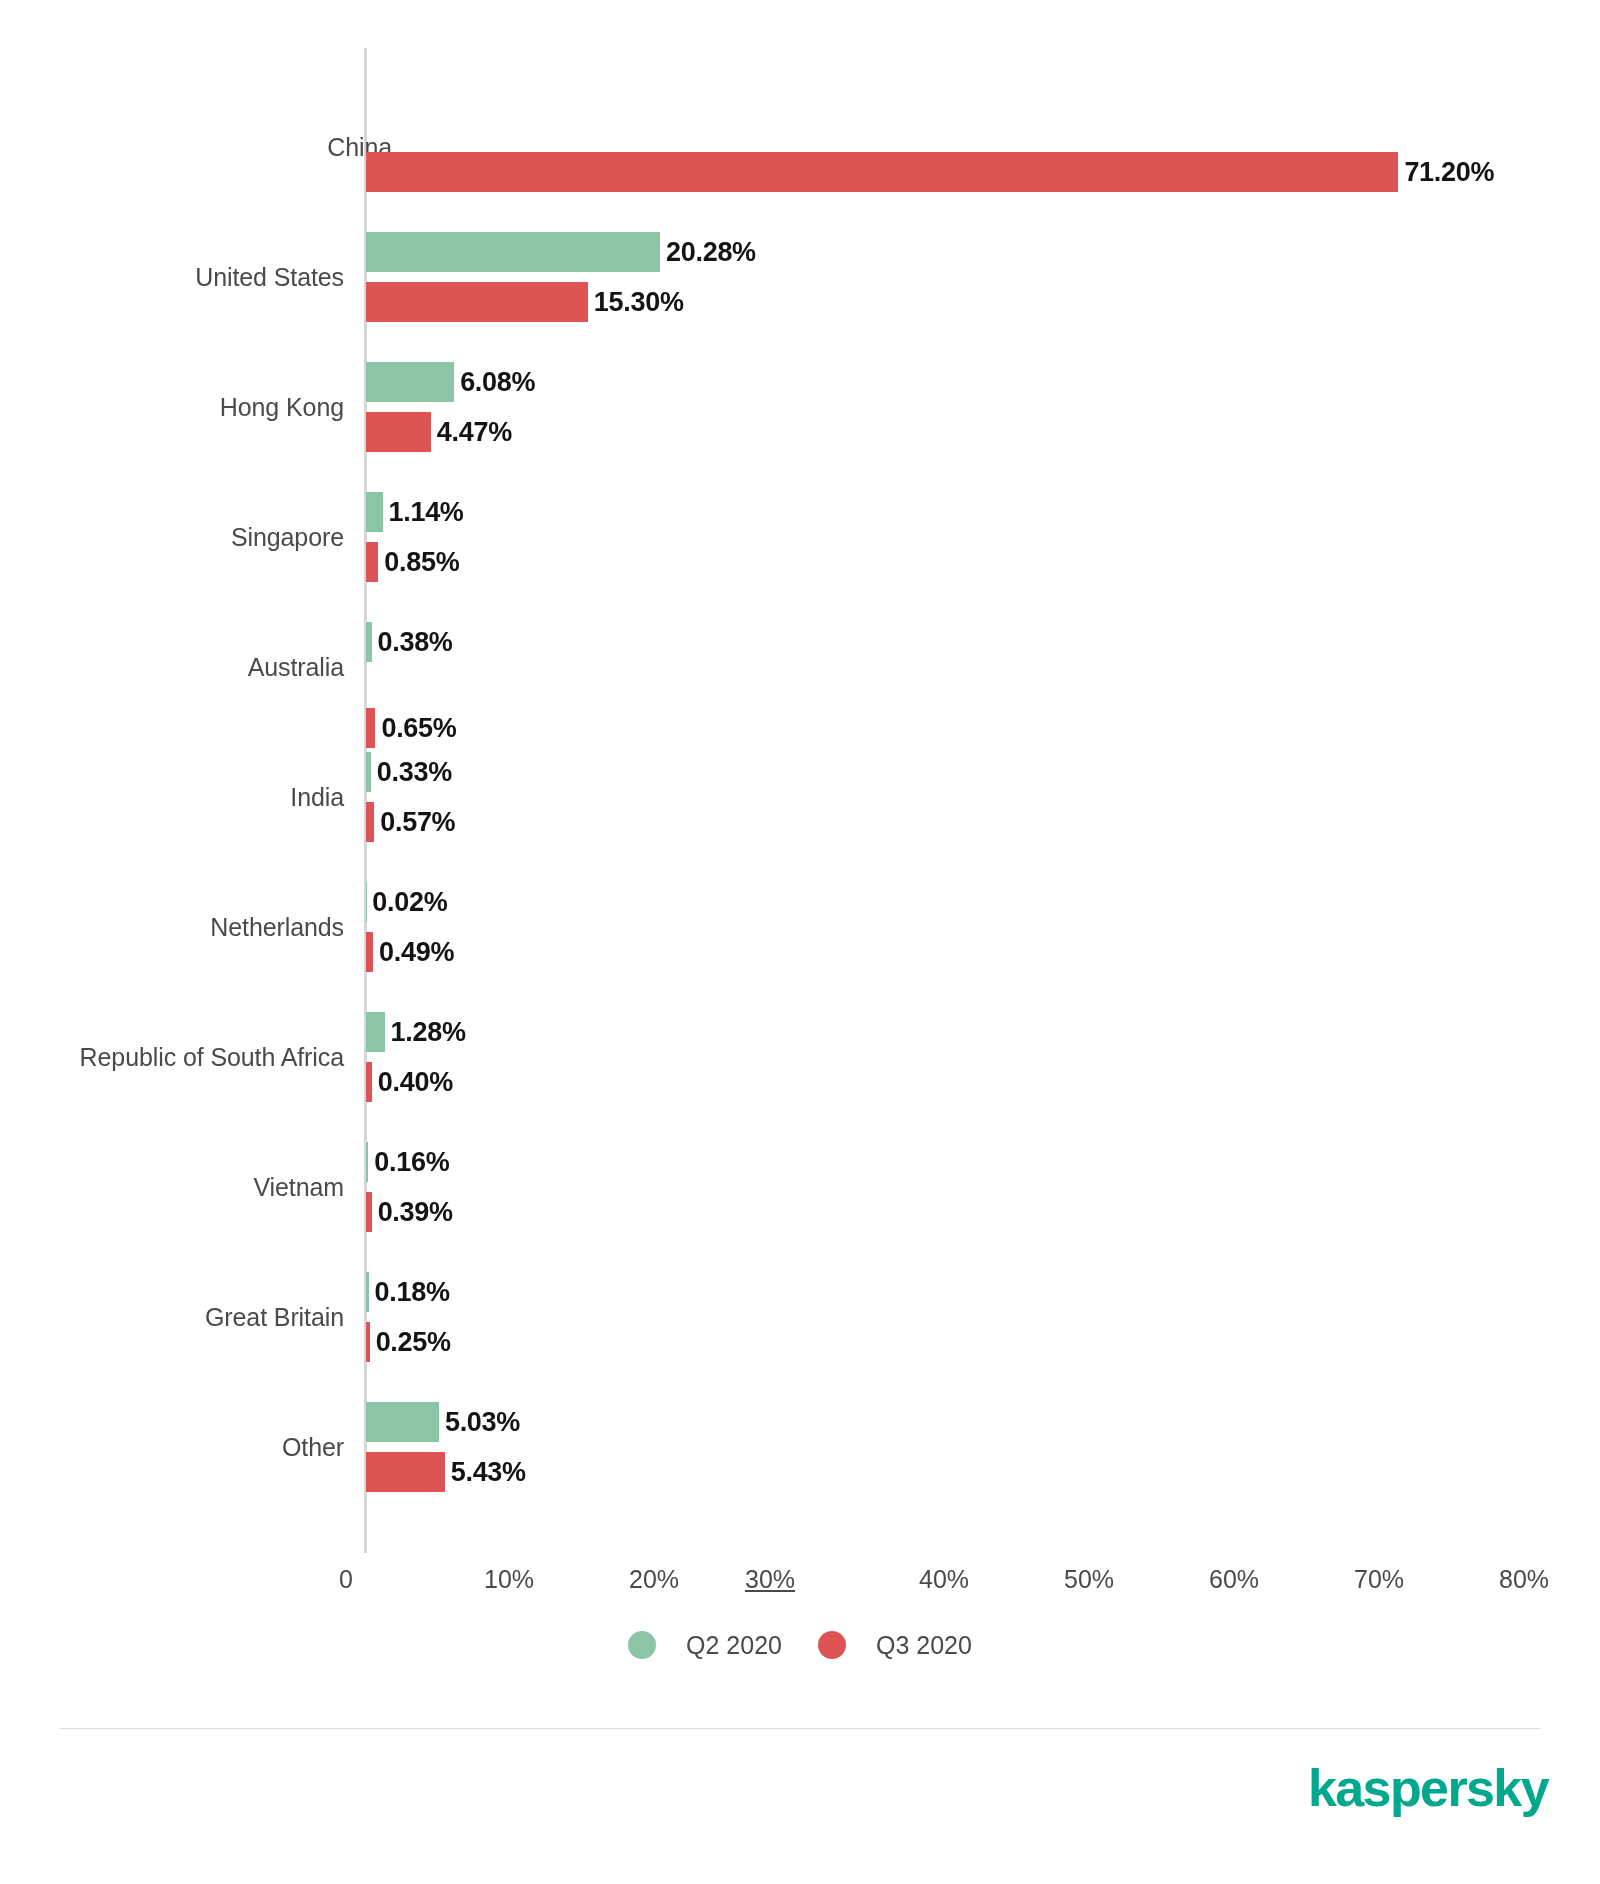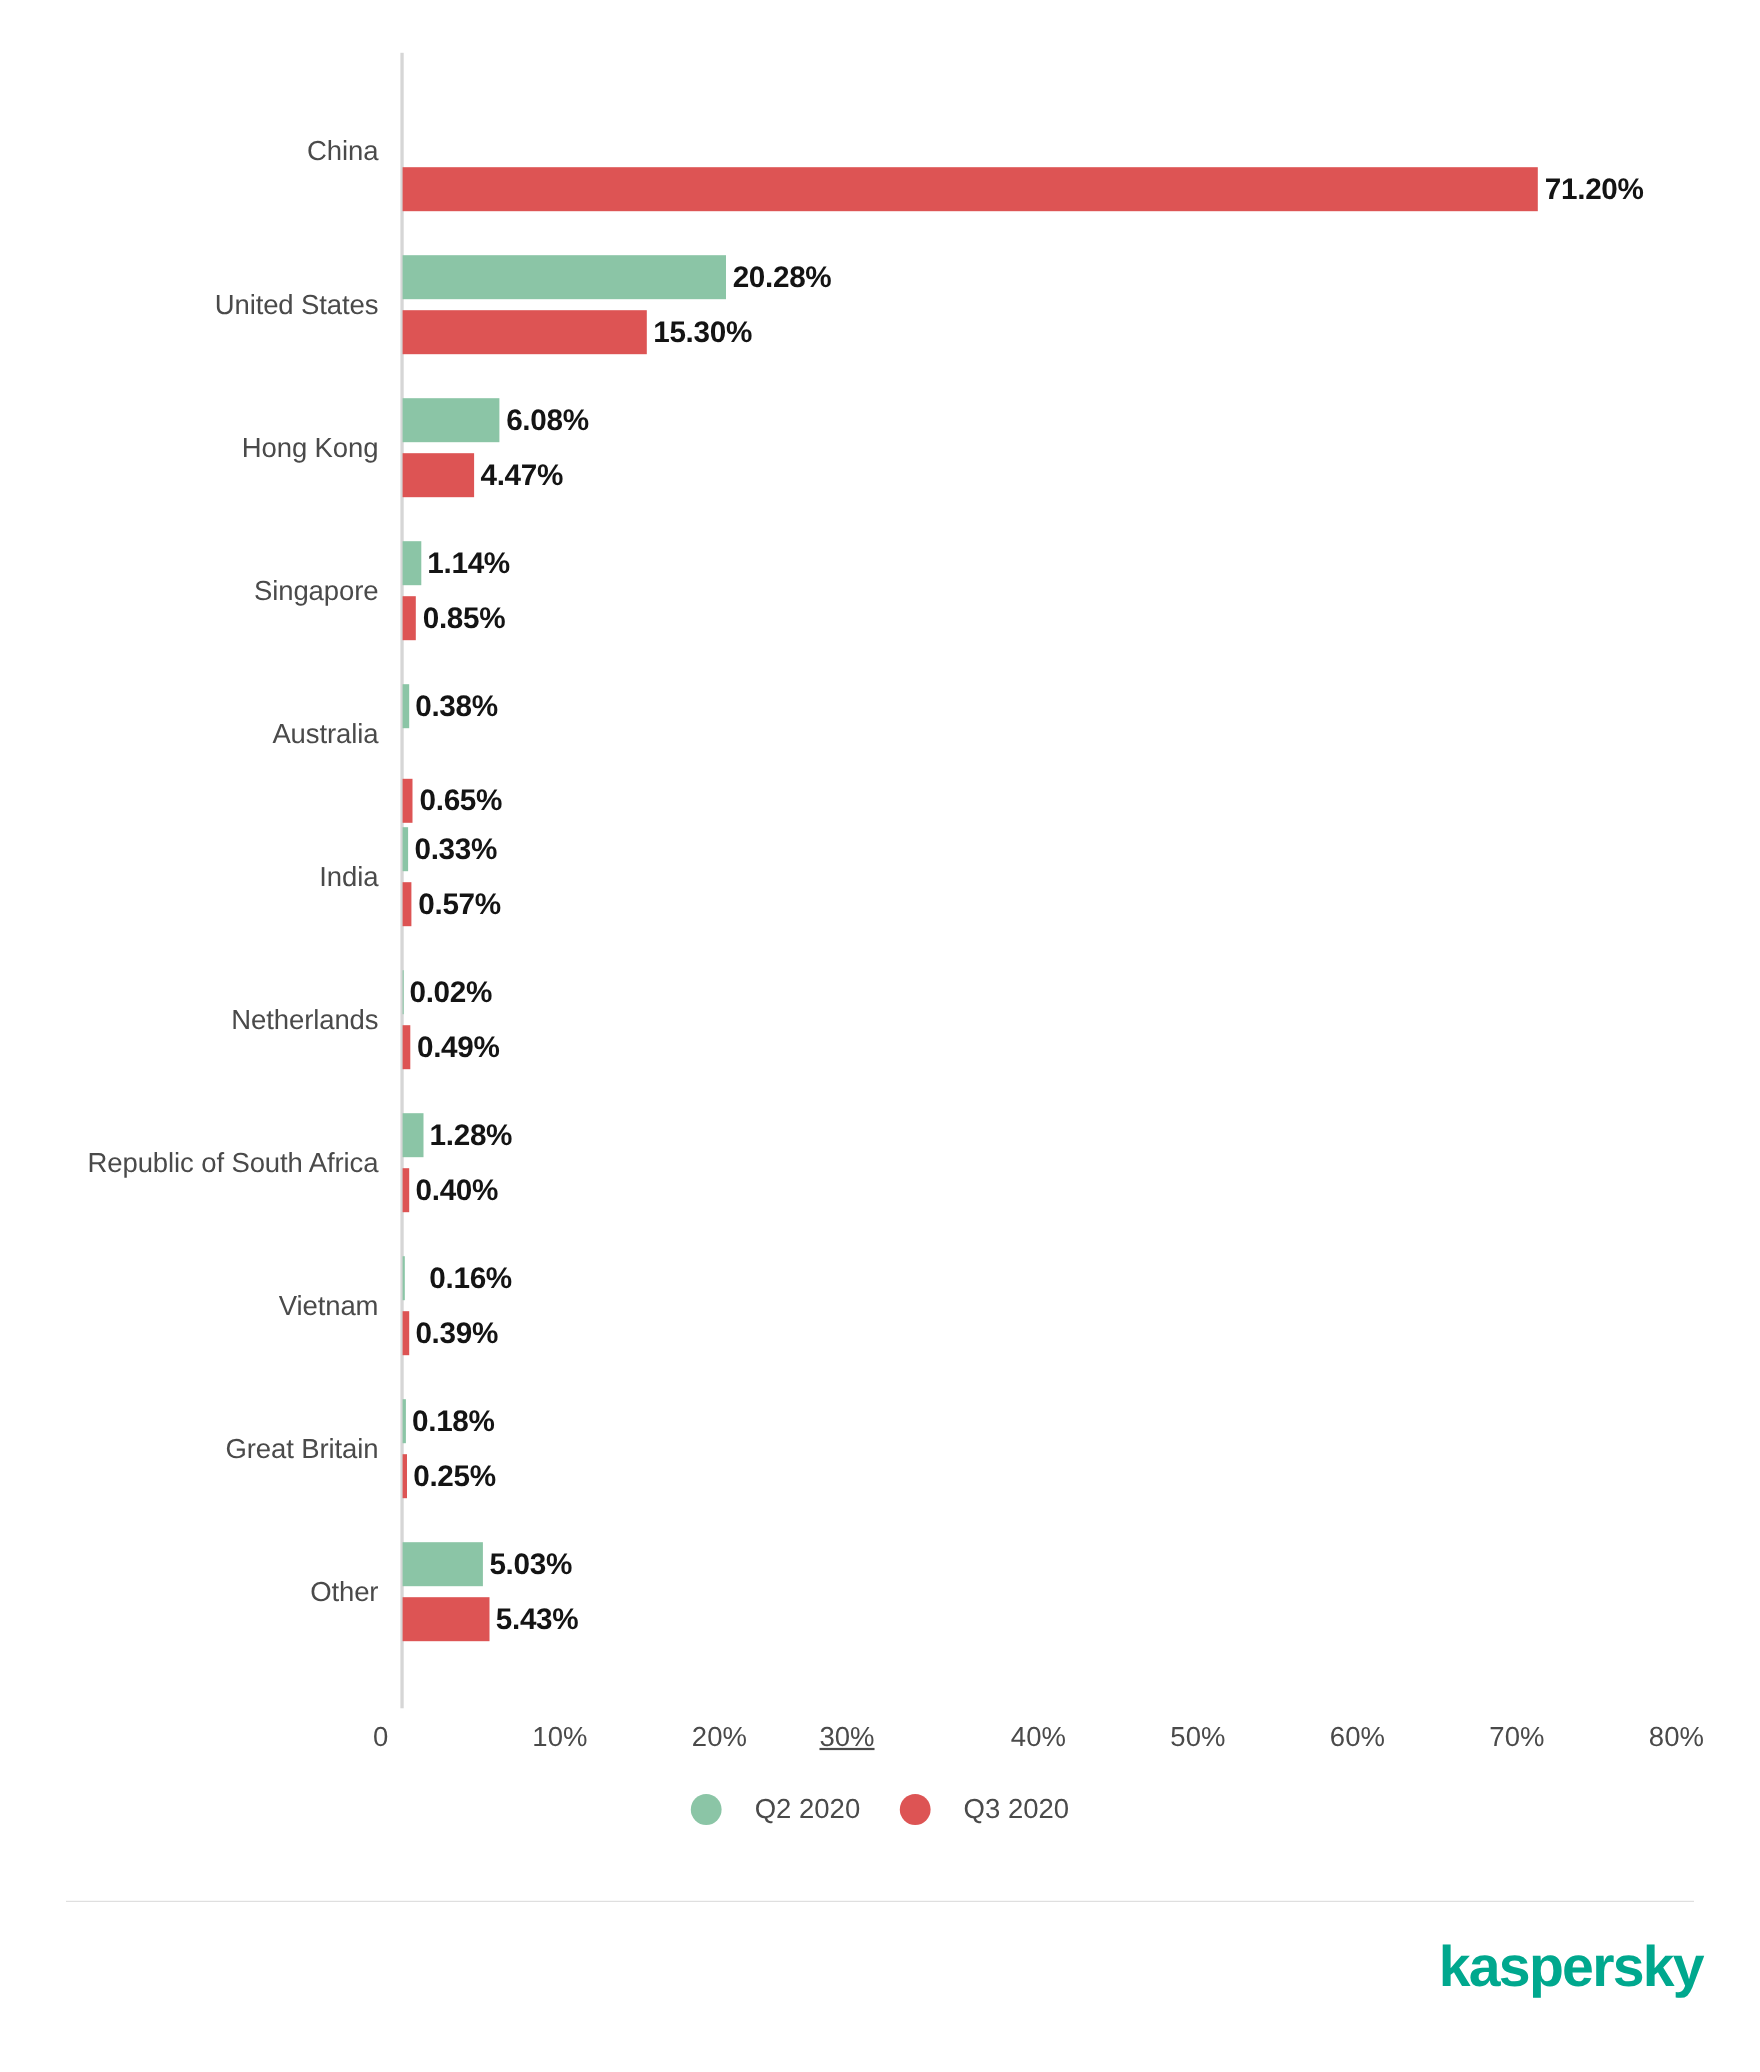--- a/index.html
+++ b/index.html
@@ -153,21 +153,21 @@
 </style>
 </head>
 <body>
 
 <div id="chart-root">
 
   <div class="plot">
     <div class="axis-line"></div>
     <div id="rows">
         <div class="row" style="top: 102px;">
-          <div class="cat-label" style="top: 23px;">China</div>
+          <div class="cat-label" style="top: 33px; padding-left: 48px;">China</div>
           <div class="bar-wrap" style="top: 50px; width: 1232.4px;">
             <div class="bar q3" style="width: 1032.4px; background: rgb(221, 84, 84);"></div>
             <span class="bar-value" style="left: 1038.4px;">71.20%</span>
           </div>
         </div>
         <div class="row" style="top: 232px;">
           <div class="cat-label" style="top: 33px;">United States</div>
           <div class="bar-wrap" style="top: 0px; width: 494.06px;">
             <div class="bar q2" style="width: 294.06px; background: rgb(139, 197, 166);"></div>
             <span class="bar-value" style="left: 300.06px;">20.28%</span>
@@ -240,21 +240,21 @@
           </div>
           <div class="bar-wrap" style="top: 50px; width: 205.8px;">
             <div class="bar q3" style="width: 5.8px; background: rgb(221, 84, 84);"></div>
             <span class="bar-value" style="left: 11.8px;">0.40%</span>
           </div>
         </div>
         <div class="row" style="top: 1142px;">
           <div class="cat-label" style="top: 33px;">Vietnam</div>
           <div class="bar-wrap" style="top: 0px; width: 202.32px;">
             <div class="bar q2" style="width: 2.32px; background: rgb(139, 197, 166);"></div>
-            <span class="bar-value" style="left: 8.32px; margin-left: 16px;">0.16%</span>
+            <span class="bar-value" style="left: 8.32px;">0.16%</span>
           </div>
           <div class="bar-wrap" style="top: 50px; width: 205.655px;">
             <div class="bar q3" style="width: 5.655px; background: rgb(221, 84, 84);"></div>
             <span class="bar-value" style="left: 11.655px;">0.39%</span>
           </div>
         </div>
         <div class="row" style="top: 1272px;">
           <div class="cat-label" style="top: 33px;">Great Britain</div>
           <div class="bar-wrap" style="top: 0px; width: 202.61px;">
             <div class="bar q2" style="width: 2.61px; background: rgb(139, 197, 166);"></div>

